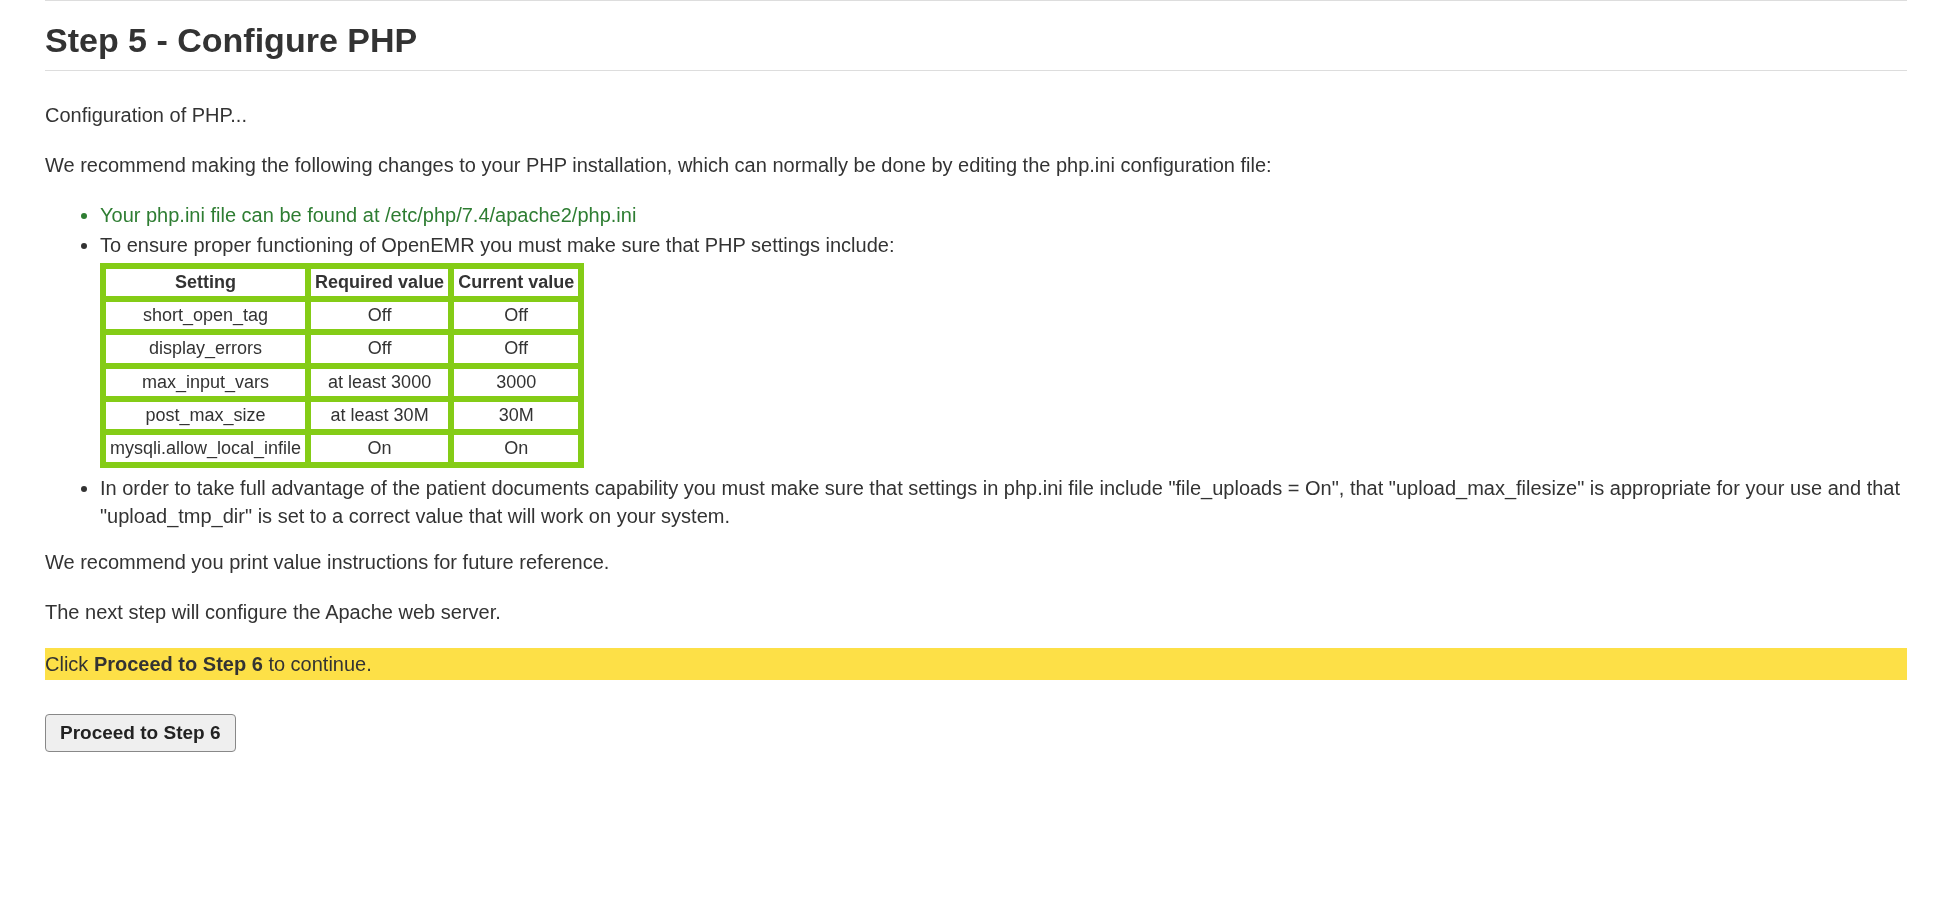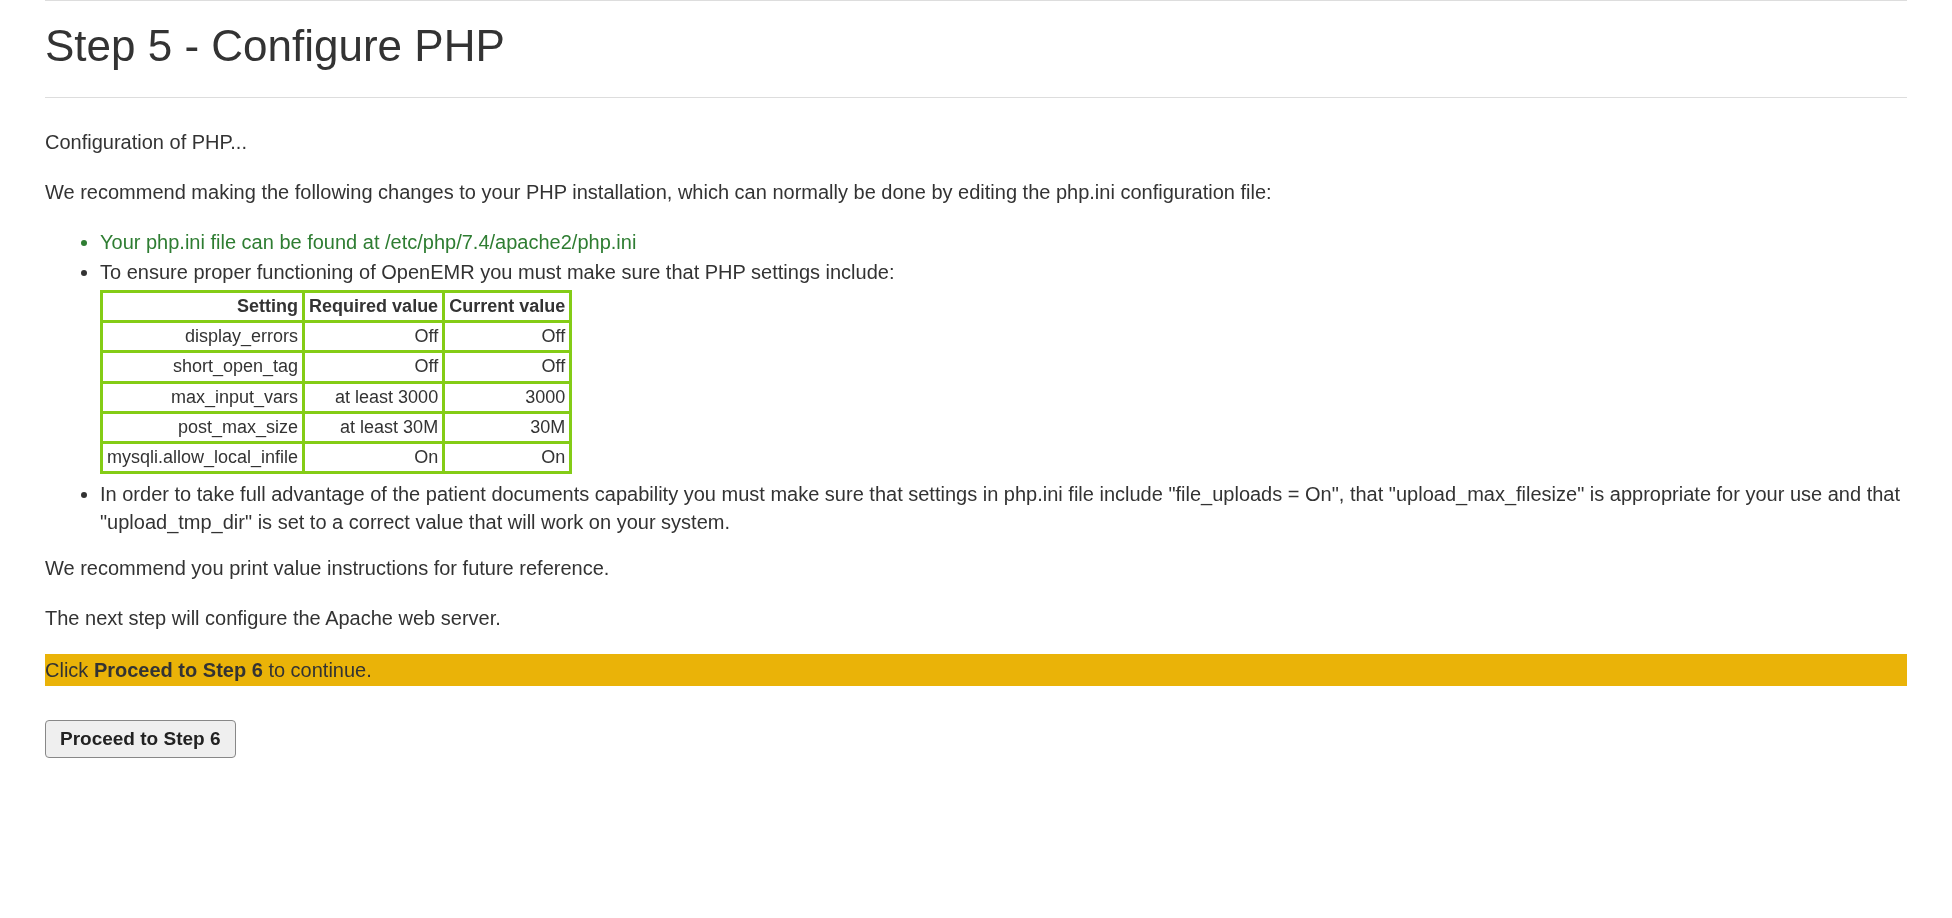--- a/index.html
+++ b/index.html
@@ -13,24 +13,24 @@
       color: #333;
       padding: 0 45px;
       background: #fff;
     }
     .top-rule {
       border: none;
       border-top: 1px solid #ddd;
       margin-bottom: 20px;
     }
     h2.step-title {
-      font-size: 44px;
-      font-weight: 400;
+      font-size: 34px;
+      font-weight: 700;
       color: #333;
-      margin-bottom: 26px;
+      margin-bottom: 10px;
     }
     .title-rule {
       border: none;
       border-top: 1px solid #ddd;
       margin-bottom: 30px;
     }
     p {
       margin-bottom: 22px;
       line-height: 1.4;
       color: #333;
@@ -47,31 +47,31 @@
     li.green {
       color: #2e7d32;
     }
     table {
       border-collapse: collapse;
       font-size: 18px;
       margin-top: 4px;
       margin-bottom: 6px;
     }
     table th, table td {
-      border: 3px solid #84cc16;
+      border: 6px solid #84cc16;
       padding: 1px 4px;
-      text-align: right;
+      text-align: center;
       font-weight: normal;
       vertical-align: top;
     }
     table th {
       font-weight: bold;
     }
     .highlight-bar {
-      background: #eab308;
+      background: #fde047;
       padding: 2px 0px;
       margin-bottom: 34px;
     }
     .highlight-bar b {
       font-weight: 700;
     }
     button.proceed {
       font-family: inherit;
       font-size: 19px;
       font-weight: 600;
@@ -104,26 +104,26 @@
     <table>
       <thead>
         <tr>
           <th>Setting</th>
           <th>Required value</th>
           <th>Current value</th>
         </tr>
       </thead>
       <tbody id="settings-tbody">
       <tr>
-            <td>display_errors</td>
+            <td>short_open_tag</td>
             <td>Off</td>
             <td>Off</td>
           </tr>
           <tr>
-            <td>short_open_tag</td>
+            <td>display_errors</td>
             <td>Off</td>
             <td>Off</td>
           </tr>
           <tr>
             <td>max_input_vars</td>
             <td>at least 3000</td>
             <td>3000</td>
           </tr>
           <tr>
             <td>post_max_size</td>

